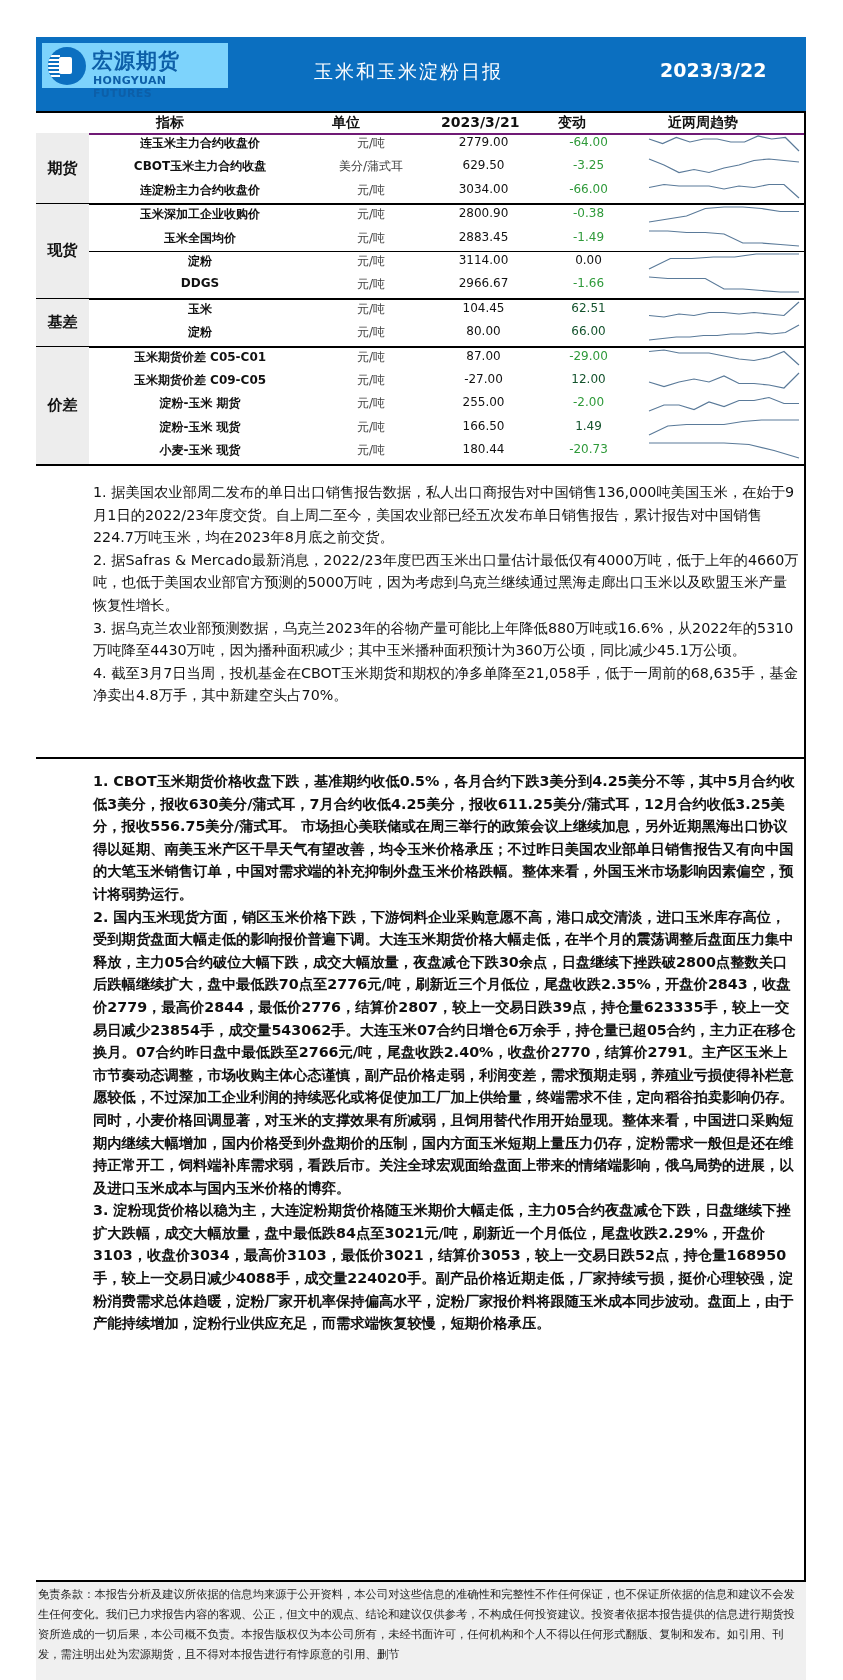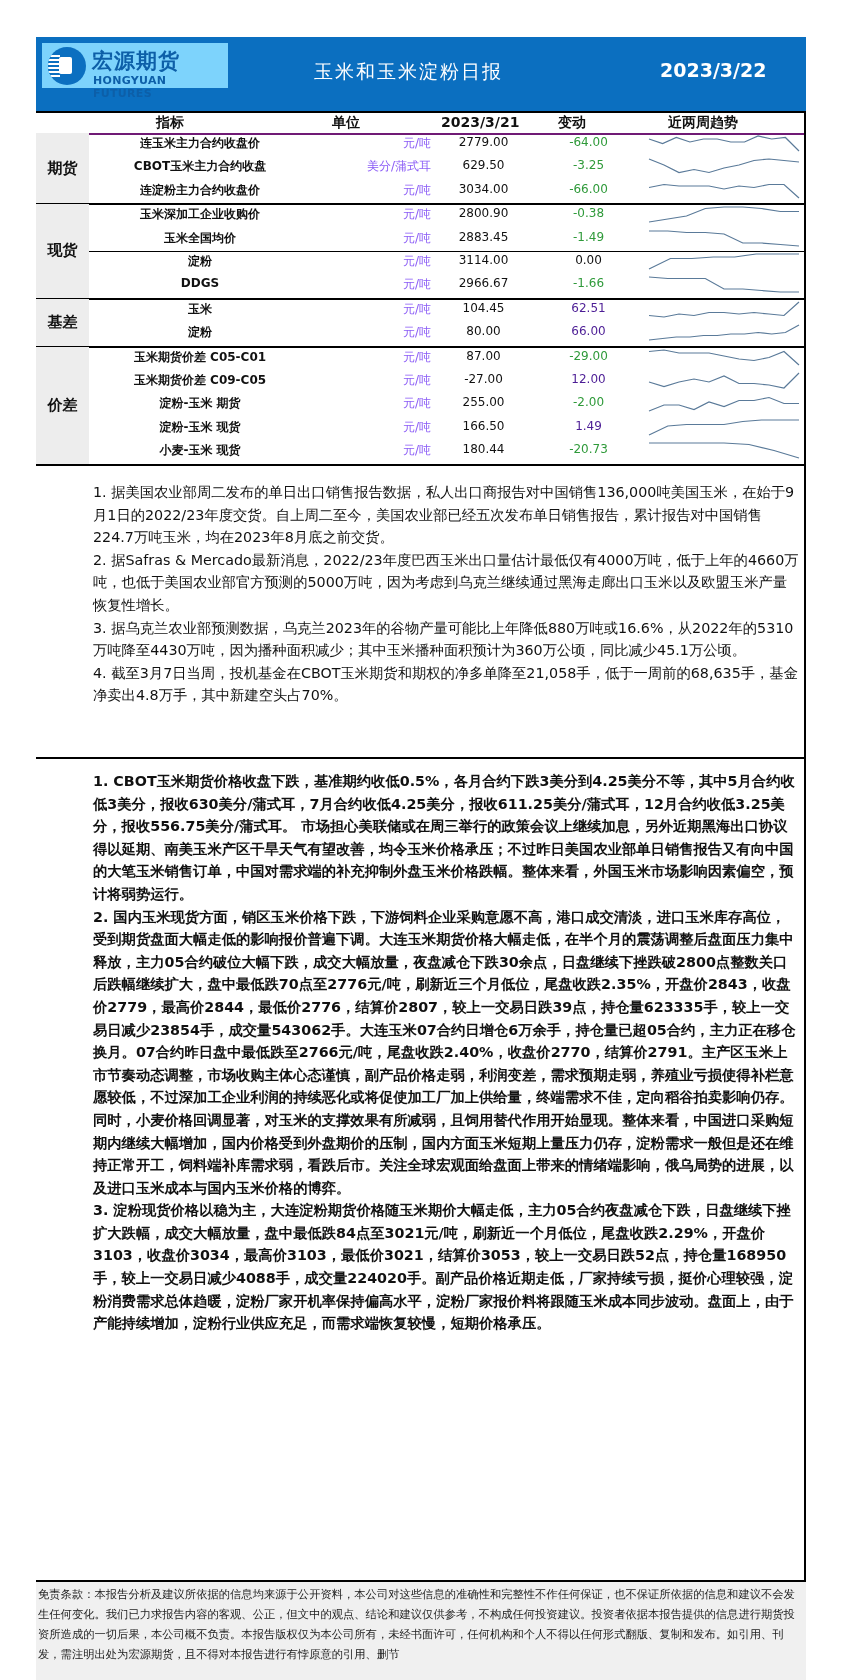--- a/index.html
+++ b/index.html
@@ -18,25 +18,25 @@
   .title { position:absolute; left:278px; top:22px; font-size:19px; color:#fff; letter-spacing:2px; }
   .hdate { position:absolute; left:624px; top:22px; font-size:19px; color:#fff; font-weight:bold;}
   .colhead { position:absolute; top:74px; left:0; width:770px; height:20px; border-top:2px solid #000; border-bottom:2px solid #701a75; font-weight:bold; font-size:14px; }
   .colhead span { position:absolute; top:1px; }
   .cat { position:absolute; left:0; width:53px; background:#ededed; font-weight:bold; font-size:15px;
          display:flex; align-items:center; justify-content:center; }
   .sep { position:absolute; left:0; width:770px; height:0; border-top:2px solid #000; }
   .sep.inner { left:53px; width:717px; border-top:1.5px solid #000; }
   .row { position:absolute; left:53px; width:715px; height:23px; font-size:12px; }
   .row .name { position:absolute; left:0; width:222px; text-align:center; font-weight:bold; top:2px; }
-  .row .unit { position:absolute; left:222px; width:120px; text-align:right; top:2px; color:#8b5cf6; }
+  .row .unit { position:absolute; left:222px; width:120px; text-align:center; top:2px; color:#404040; }
   .row .val { position:absolute; left:342px; width:105px; text-align:center; top:2px; }
   .row .chg { position:absolute; left:447px; width:105px; text-align:center; top:2px; }
   .row svg { position:absolute; left:556px; top:0; }
-  .neg { color:#2f9a3a; } .pos { color:#4c1d95; } .zero { color:#111; }
+  .neg { color:#2f9a3a; } .pos { color:#14532d; } .zero { color:#111; }
   .textblock { position:absolute; left:53px; width:706px; padding-left:4px; font-size:14.3px; line-height:22.6px; }
   .bold { font-weight:bold; }
   .disclaimer { position:absolute; left:0; top:1545px; width:770px; height:100px; background:#f0f0f0;
                 font-size:11.3px; line-height:20px; padding:3px 4px 0 2px; box-sizing:border-box; color:#222; }
   .vline { position:absolute; width:0; border-left:2px solid #000; }
 </style>
 </head>
 <body>
 
 <div class="page">

